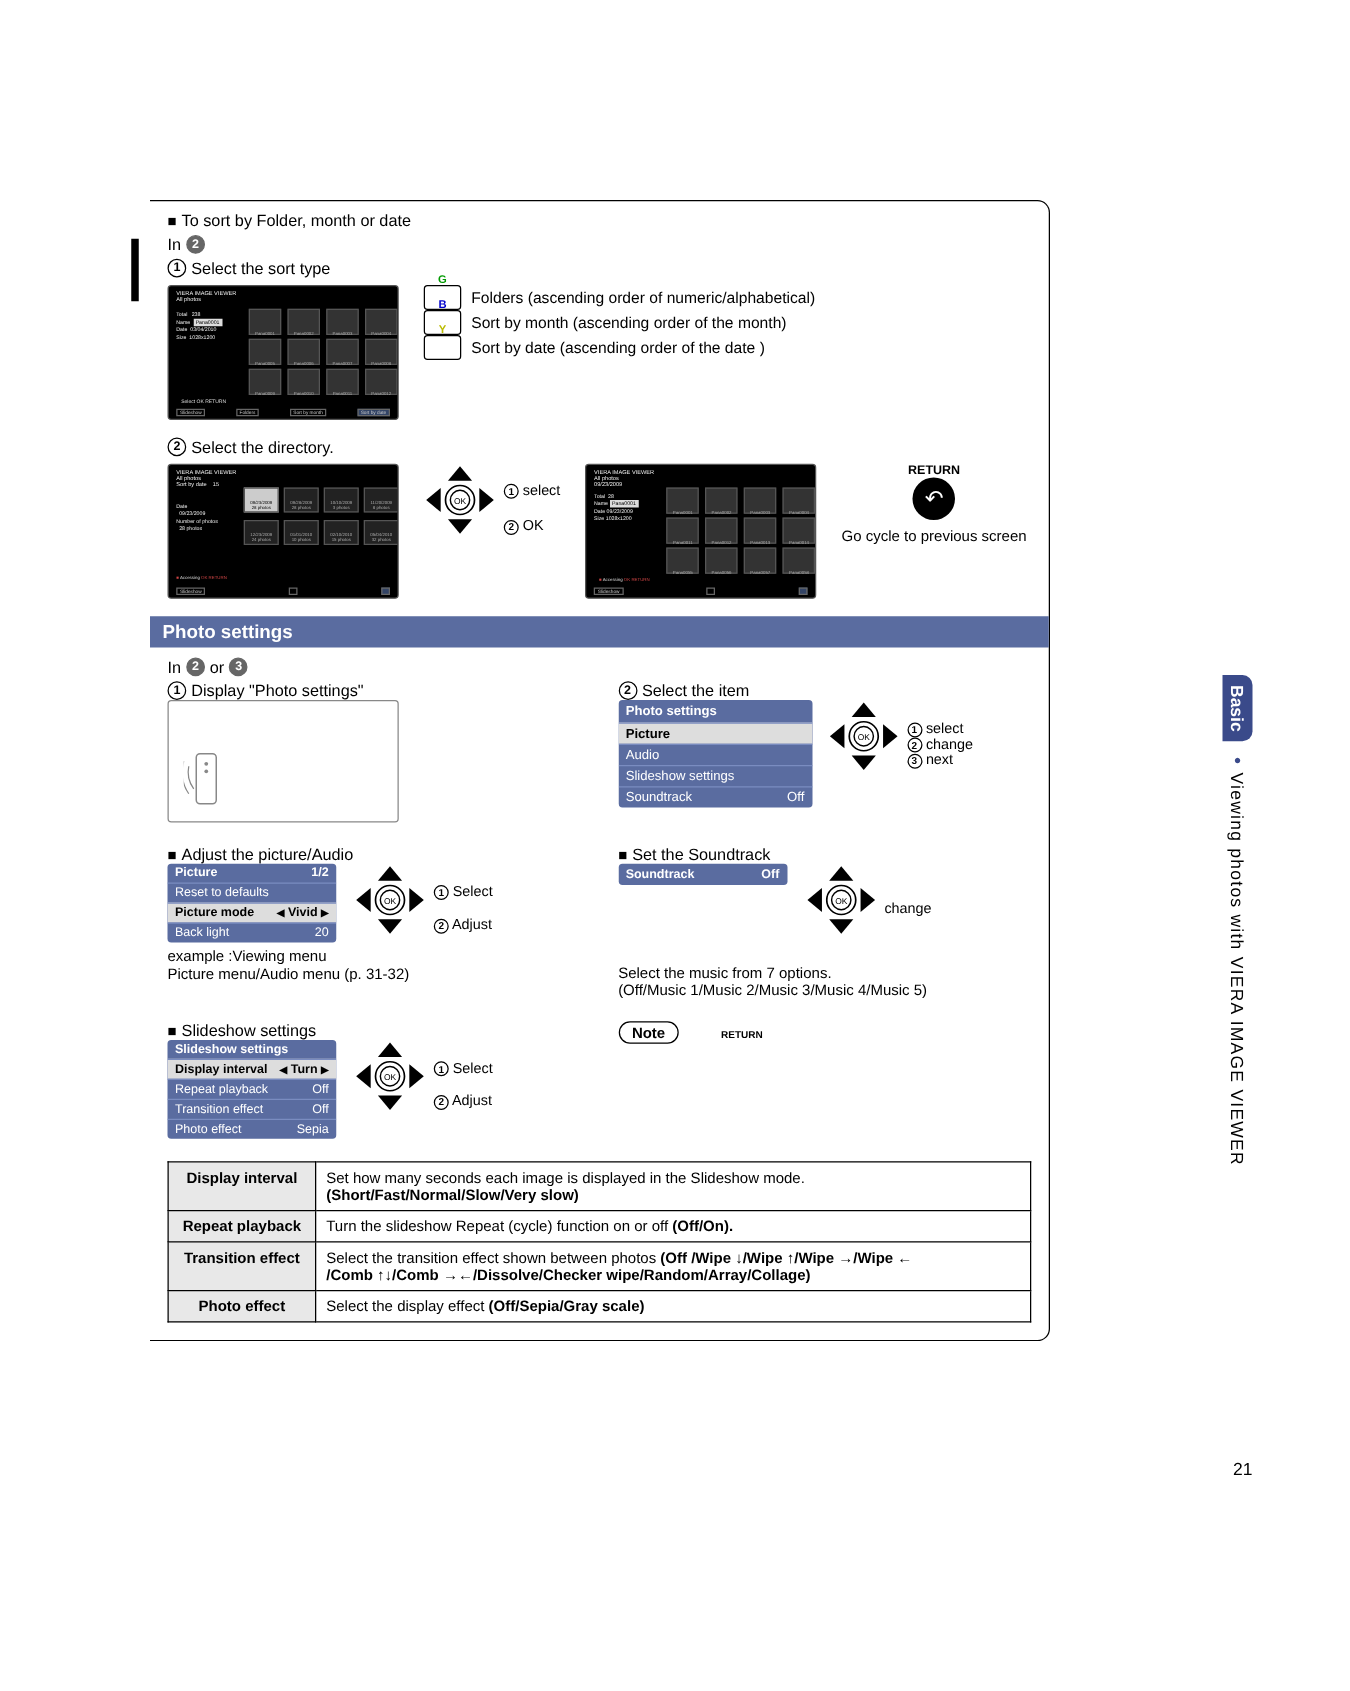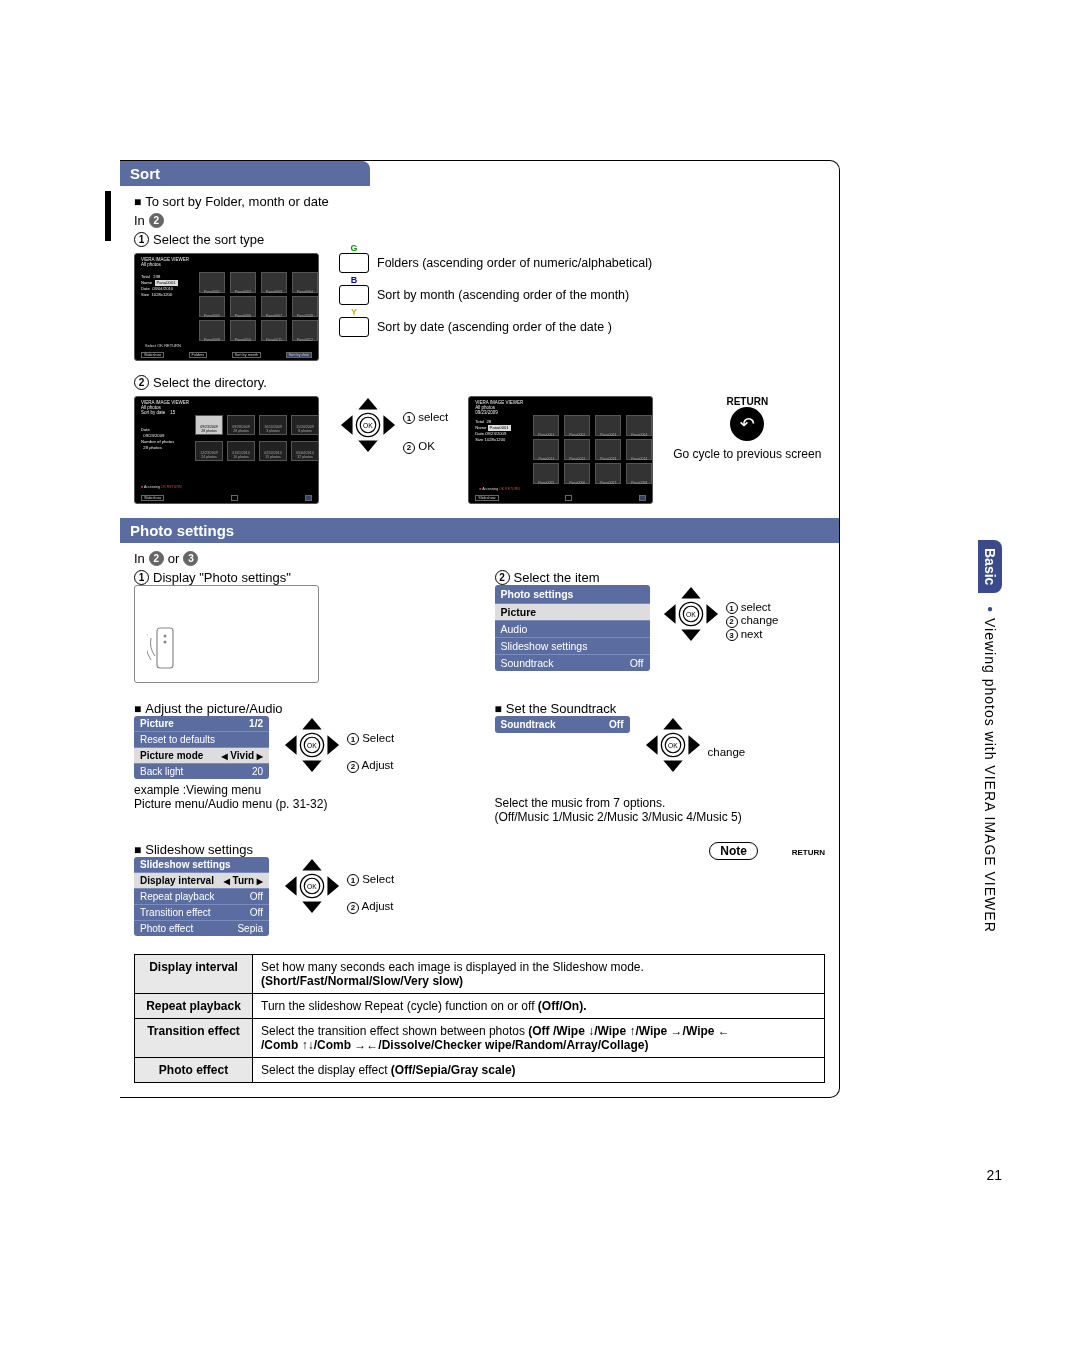--- a/index.html
+++ b/index.html
@@ -101,21 +101,21 @@
   .tv .meta .white { background:#ddd; color:#000; padding:0 2px; display:inline-block; }
   .tv .thumbs { position: absolute; top: 18px; left: 64px; display: grid; grid-template-columns: repeat(4, 26px); gap: 3px 5px; }
   .tv .thumbs div { width: 26px; height: 18px; background: #333; border:0.5px solid #555; font-size:3.5px; color:#aaa; text-align:center; padding-top:19px; line-height:0; overflow:visible;}
   .tv .bottom { position: absolute; bottom: 2px; left: 6px; right: 6px; display: flex; justify-content: space-between; font-size: 3.8px; }
   .tv .bottom .tag { border:0.5px solid #666; padding:0 2px; }
   .tv .ok { position:absolute; bottom: 12px; left: 10px; font-size:4px; color:#ddd; }
   .tv .ok::after { content:" OK RETURN"; }
   .tv.tv-b .grid2 { position:absolute; top:18px; left:60px; display:grid; grid-template-columns:repeat(4,28px); gap:6px 4px;}
   .tv.tv-b .grid2 div { width:28px; height:20px; background:#222; border:0.5px solid #555; font-size:3.5px; text-align:center; color:#aaa; display:flex; flex-direction:column; justify-content:flex-end; padding-bottom:1px;}
 
-  .colstack { display: flex; flex-direction: column; gap: 12px; justify-content: center; }
+  .colstack { display: flex; flex-direction: column; justify-content: center; }
   .keybox {
     display: flex; align-items: center; gap: 8px; font-size: 12.5px;
   }
   .kb {
     width: 30px; height: 20px; border: 1.2px solid #000; border-radius: 3px;
     position: relative; background: #fff;
   }
   .kb::before {
     content: attr(data-letter);
     position: absolute; top: -11px; left: 50%; transform: translateX(-50%);
@@ -195,21 +195,20 @@
 <div class="page">
   <div class="side-tab">
     <span class="basic">Basic</span>
     <span class="bullet">●</span>
     <span class="label">Viewing photos with VIERA IMAGE VIEWER</span>
   </div>
   <div class="pagenum">21</div>
 
   <div class="main">
 
-    <div class="section-title">Sort</div>
     <div class="content">
       <div class="heading-row">
         <span class="sq">■</span>
         <span class="bold">To sort by Folder, month or date</span>
       </div>
       <div class="heading-row">
         <span class="bold">In</span>
         <span class="circled filled">2</span>
       </div>
       <div class="heading-row">
@@ -561,21 +560,21 @@
                   </svg>
               </div>
               <div class="navlabels">
                 <div><span class="circled" style="width:12px;height:12px;font-size:8px;">1</span> <span>Select</span></div>
                 <div style="margin-top:14px;"><span class="circled" style="width:12px;height:12px;font-size:8px;">2</span> <span>Adjust</span></div>
               </div>
             </div>
           </div>
         </div>
         <div class="col">
-          <div style="margin-top:4px;text-align:right;">
+          <div style="margin-top:4px;">
             <span class="note-pill">Note</span>
             <span style="margin-left:30px;" class="return-tiny-lbl">RETURN</span>
           </div>
         </div>
       </div>
 
       <table class="opts">
         <tbody>
             <tr>
           <td class="k">Display interval</td>

